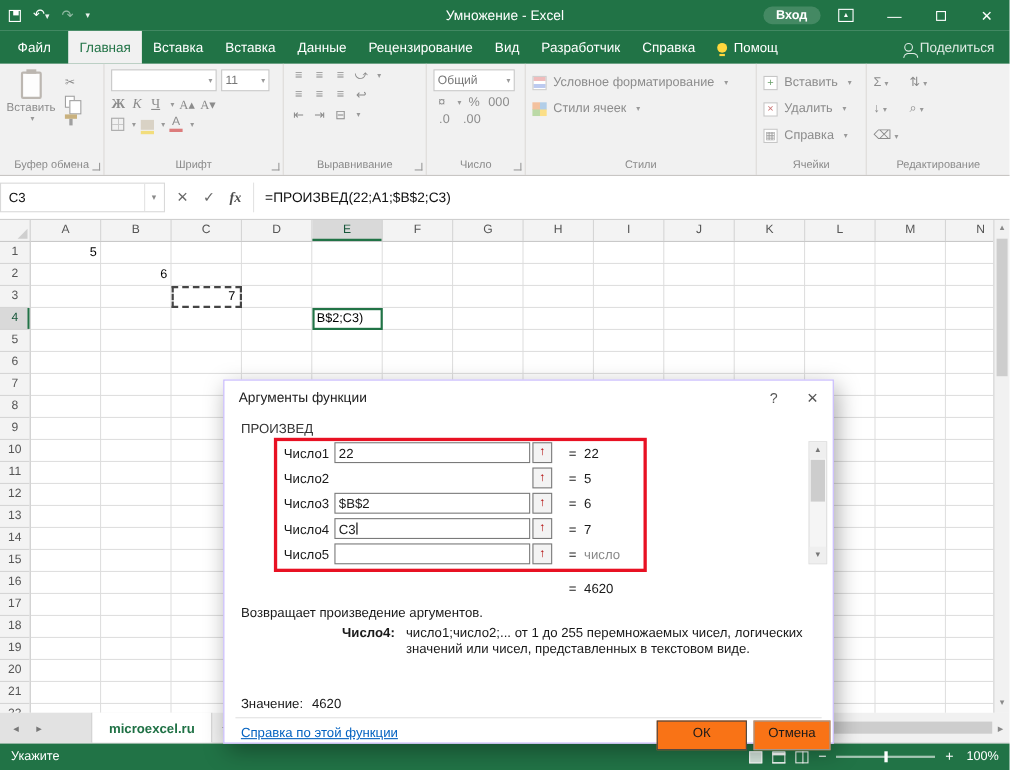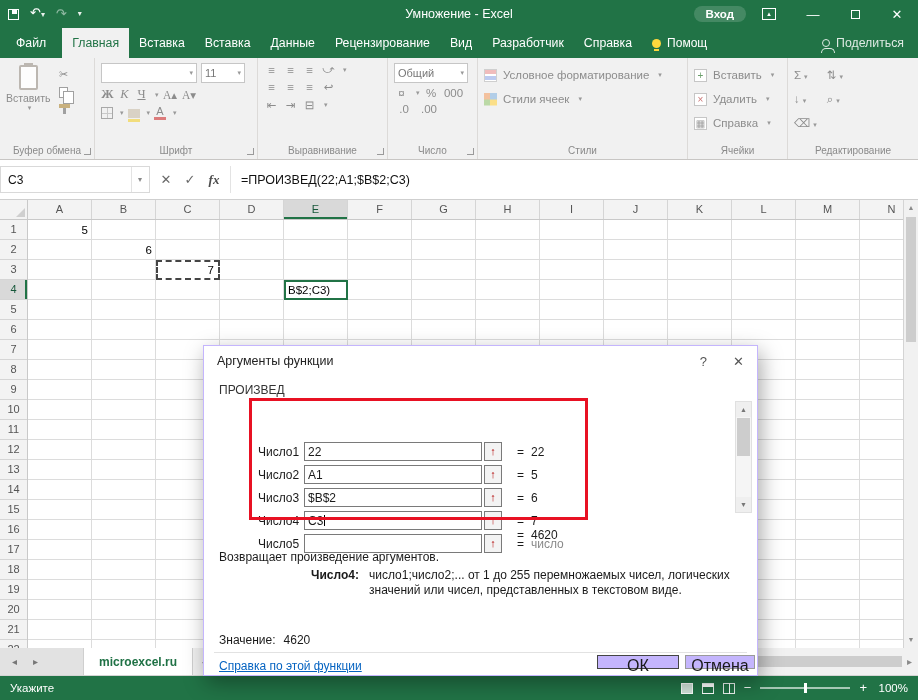--- a/index.html
+++ b/index.html
@@ -120,21 +120,21 @@
   .zoom-track{width:90px;height:2px;background:rgba(255,255,255,.6);position:relative;}
   .zoom-thumb{position:absolute;left:44px;top:-4px;width:3px;height:10px;background:#fff;}
   .zoom-label{min-width:32px;text-align:right;}
 
   
   .dialog{position:absolute;left:203px;top:345px;width:555px;height:331px;background:#fff;border:1px solid #c4b5fd;box-shadow:3px 7px 20px rgba(0,0,0,.35);font-size:12px;color:#1a1a1a;z-index:10;}
   .dlg-title{height:30px;display:flex;align-items:center;padding:0 13px;font-size:12.5px;color:#222;}
   .dlg-title .t{flex:1;}
   .dlg-q,.dlg-x{color:#555;font-size:13px;margin-left:26px;}
   .dlg-fn{position:absolute;left:15px;top:37px;color:#333;}
-  .dlg-args{position:absolute;left:0;top:0;right:0;bottom:0;margin-top:40px;}
+  .dlg-args{position:absolute;left:0;top:0;right:0;bottom:0;}
   .red-box{position:absolute;left:45px;top:52px;width:339px;height:122px;border:3px solid #e81123;pointer-events:none;z-index:3;}
   .arg-row{position:absolute;left:0;right:0;height:19px;}
   .arg-label{position:absolute;left:54px;top:3px;color:#1a1a1a;}
   .arg-input{position:absolute;left:100px;width:178px;height:19px;border:1px solid #7a7a7a;background:#fff;padding:2px 3px;font-size:12px;overflow:hidden;white-space:nowrap;}
   .arg-pick{position:absolute;left:280px;width:18px;height:19px;border:1px solid #7a7a7a;background:#f3f3f3;color:#b00000;text-align:center;line-height:16px;font-size:11px;font-weight:bold;}
   .arg-eq{position:absolute;left:313px;top:3px;}
   .arg-res{position:absolute;left:327px;top:3px;}
   .arg-res.muted{color:#8a8a8a;}
   .caret{display:inline-block;width:1px;height:11px;background:#000;margin-left:1px;vertical-align:-1px;}
   .dlg-scroll{position:absolute;left:531px;top:55px;width:17px;height:112px;background:#f5f5f5;border:1px solid #e0e0e0;}
@@ -143,21 +143,21 @@
   .ds-thumb{position:absolute;left:1px;right:1px;top:16px;height:38px;background:#cdcdcd;}
   .dlg-total-eq{position:absolute;left:313px;top:182px;}
   .dlg-total-val{position:absolute;left:327px;top:182px;}
   .dlg-desc{position:absolute;left:15px;top:204px;}
   .dlg-arghelp-name{position:absolute;left:107px;top:222px;font-weight:bold;}
   .dlg-arghelp-text{position:absolute;left:165px;top:222px;width:380px;line-height:15px;}
   .dlg-value{position:absolute;left:15px;top:287px;}
   .dlg-value .vl{margin-right:8px;}
   .dlg-sep{position:absolute;left:10px;right:10px;top:306px;border-top:1px solid #e2e2e2;}
   .dlg-link{position:absolute;left:15px;top:313px;color:#0563c1;text-decoration:underline;text-align:center;}
-  .btn{position:absolute;top:309px;height:14px;background:#c4b5fd;font-size:16px;text-align:center;line-height:20px;}
+  .btn{position:absolute;top:309px;height:27px;background:#f97316;font-size:12px;text-align:center;line-height:20px;}
   .btn.ok{left:393px;width:82px;border:1px solid #454545;}
   .btn.cancel{left:481px;width:70px;border:1px solid #9a9a9a;}
 </style>
 </head>
 <body>
 
 <div class="app">
 
   <div class="titlebar">
     <div class="qat">
@@ -462,21 +462,20 @@
     <div class="dlg-args" id="dlg-args">
         <div class="arg-row" style="top: 56px;">
           <span class="arg-label">Число1</span>
           <span class="arg-input">22</span>
           <span class="arg-pick">↑</span>
           <span class="arg-eq">=</span>
           <span class="arg-res">22</span>
         </div>
         <div class="arg-row" style="top: 79px;">
           <span class="arg-label">Число2</span>
-          <span class="arg-input">A1</span>
           <span class="arg-pick">↑</span>
           <span class="arg-eq">=</span>
           <span class="arg-res">5</span>
         </div>
         <div class="arg-row" style="top: 102px;">
           <span class="arg-label">Число3</span>
           <span class="arg-input">$B$2</span>
           <span class="arg-pick">↑</span>
           <span class="arg-eq">=</span>
           <span class="arg-res">6</span>

